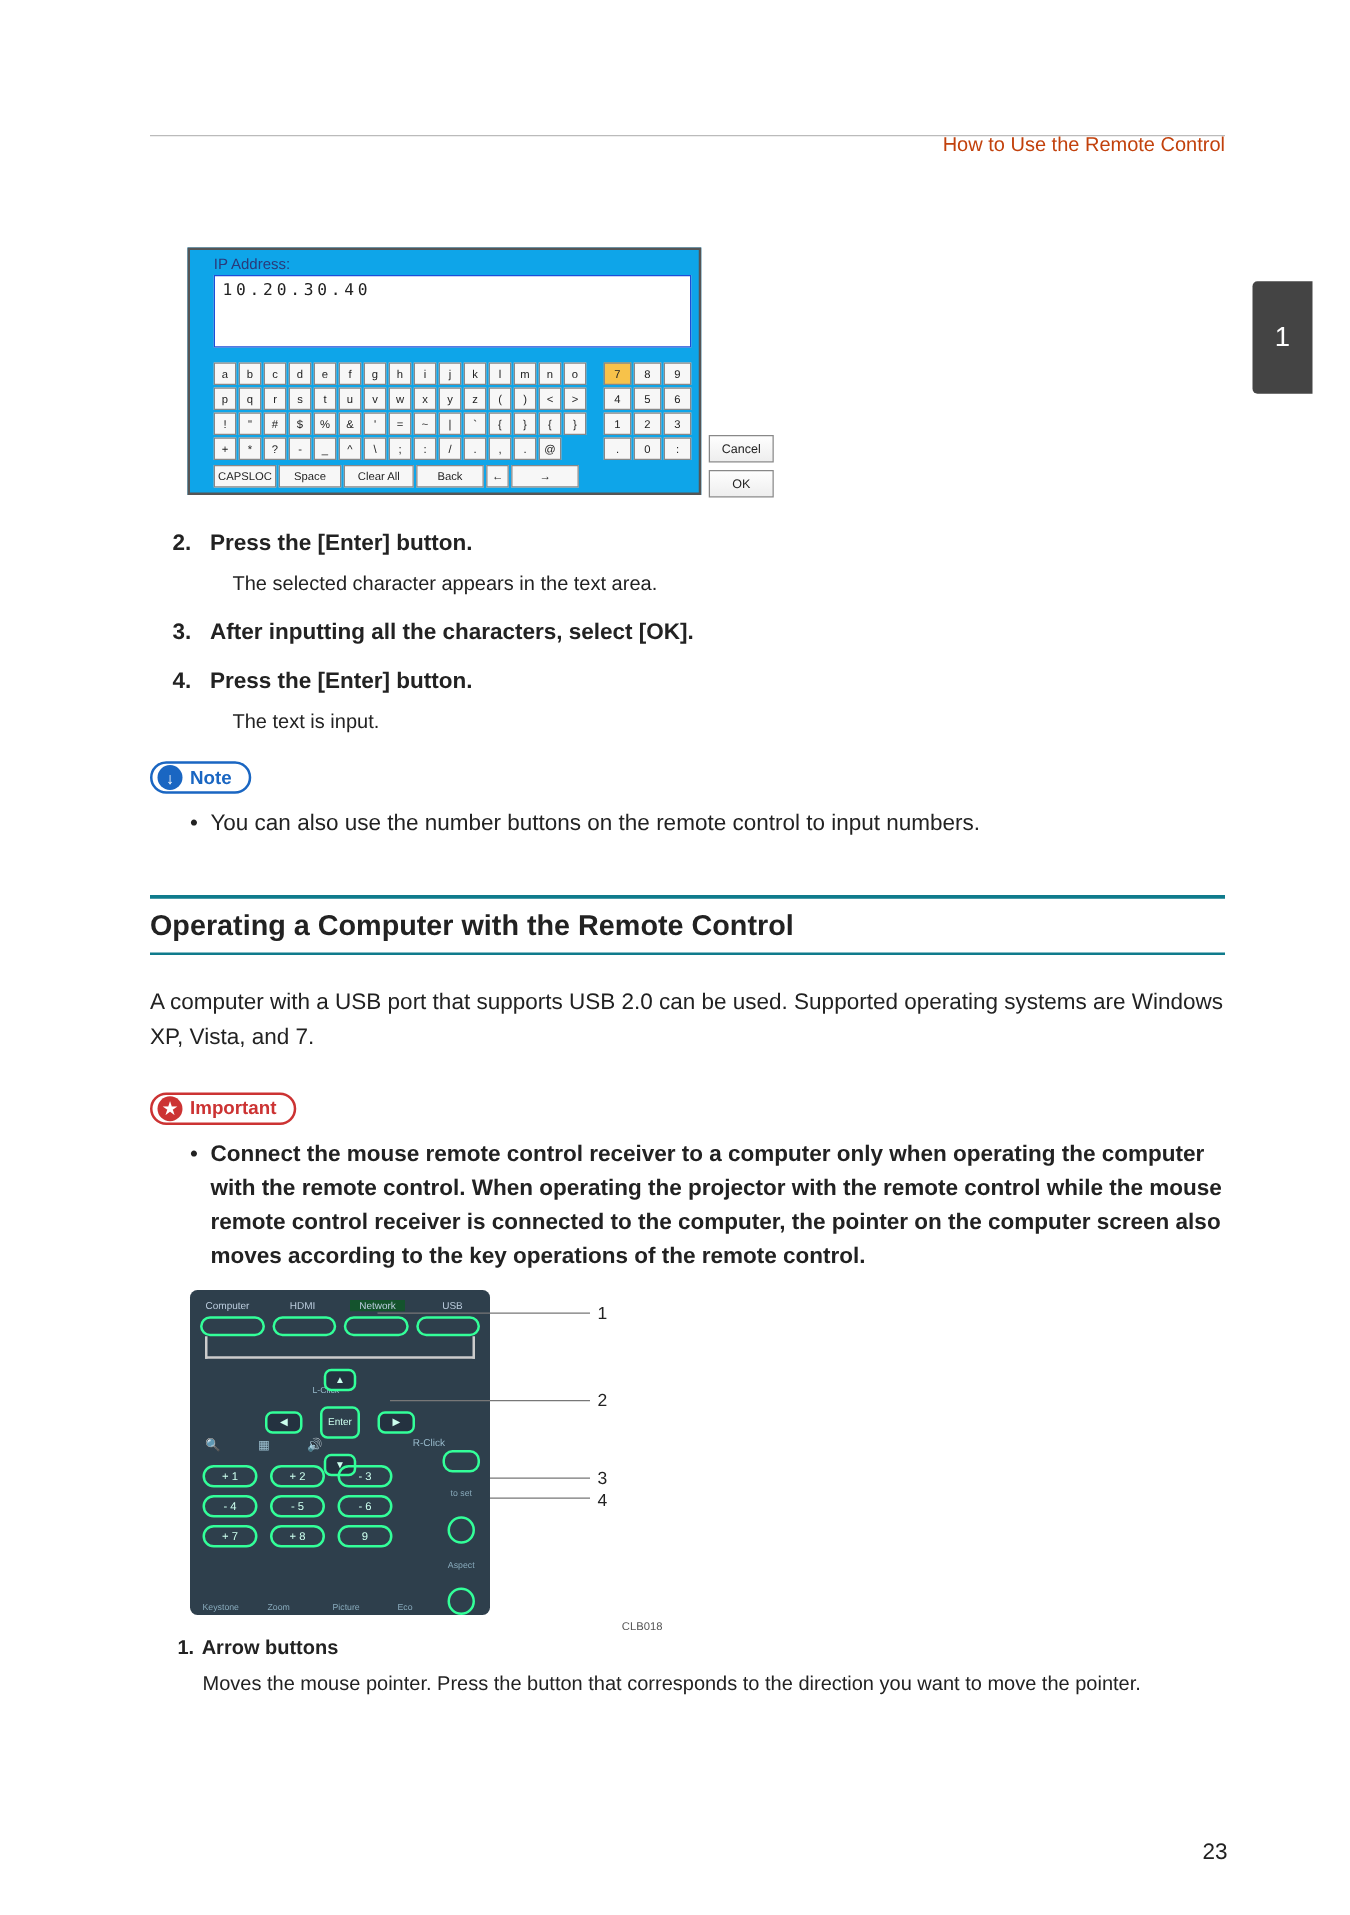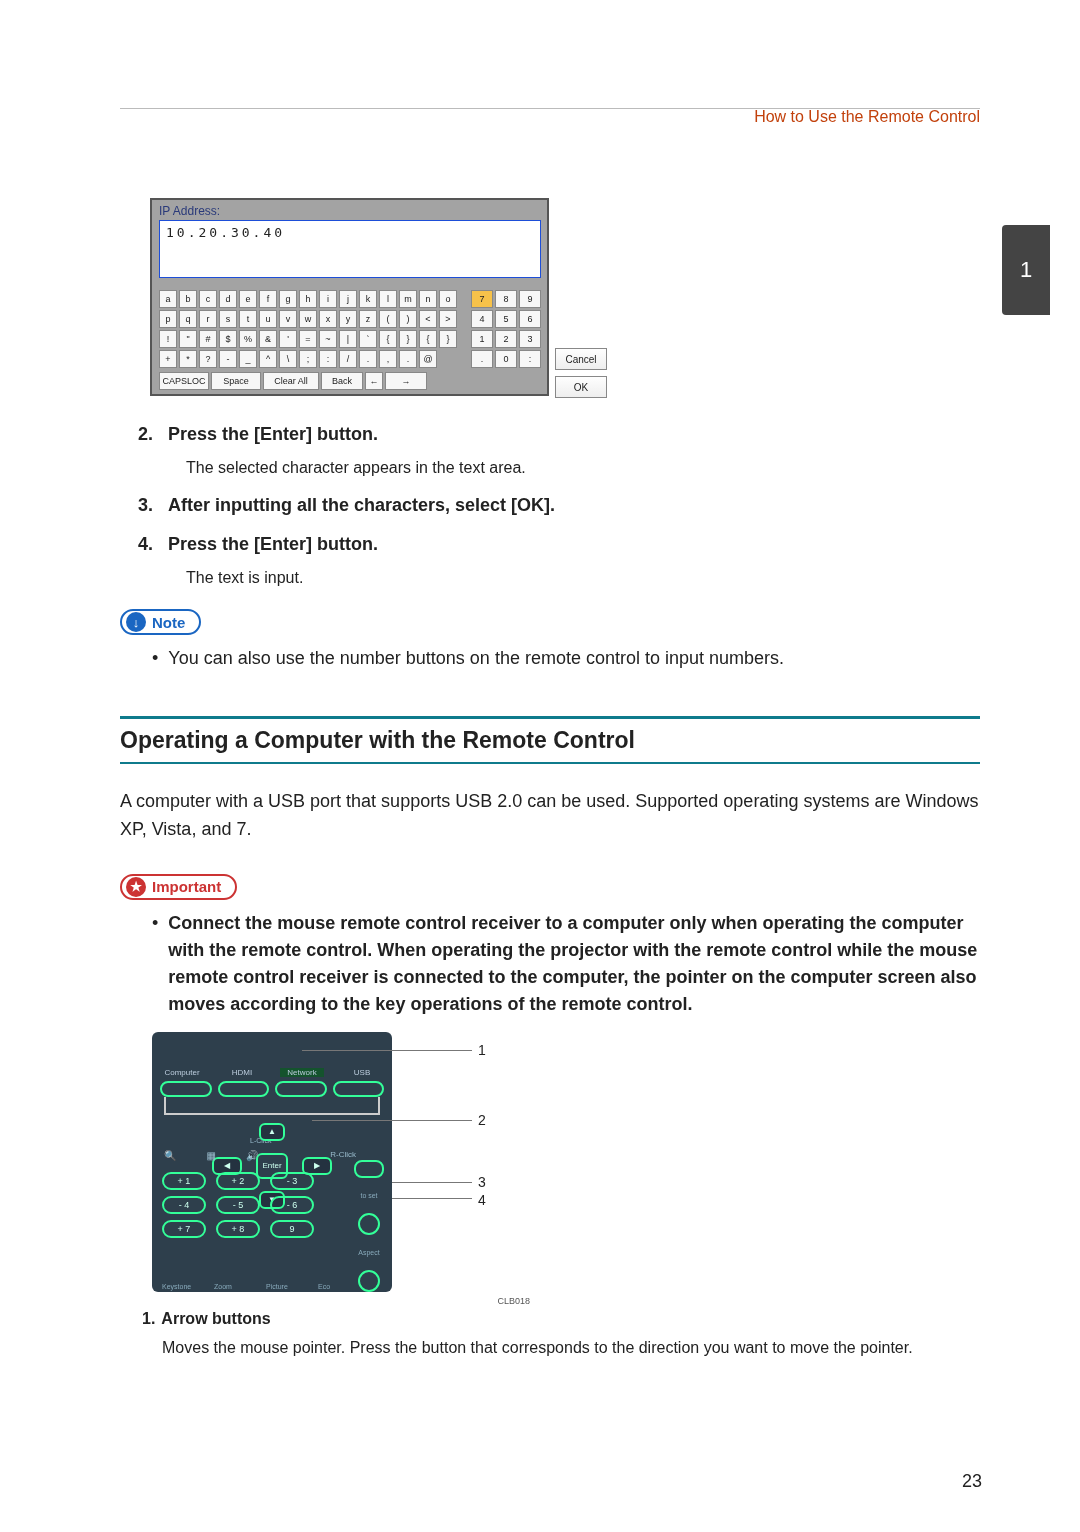--- a/index.html
+++ b/index.html
@@ -8,31 +8,31 @@
   .header-area { position: relative; height: 40px; }
   .header-title { position: absolute; right: 0; top: 0; font-size: 16px; color: #c2410c; }
   .header-rule { border: none; border-top: 1px solid #bbb; margin-top: 28px; }
 
   .chapter-tab { position: absolute; right: 30px; top: 225px; width: 48px; height: 90px; background: #444; color: #fff; text-align: center; font-size: 22px; line-height: 90px; border-top-left-radius: 4px; border-bottom-left-radius: 4px; }
 
   .content { margin-top: 50px; }
 
   
   .ip-figure { margin: 0 0 26px 30px; width: 430px; }
-  .ip-window { width: 420px; border: 2px solid #555; background: #a3a3a3; padding: 4px 6px 4px 7px; }
+  .ip-window { width: 420px; border: 2px solid #555; background: #0ea5e9; padding: 4px 6px 4px 19px; }
   .ip-title { font-size: 12px; color: #2a3a7a; margin-bottom: 2px; }
   .ip-text { border: 1px solid #1d4ed8; height: 58px; font-family: monospace; font-size: 13px; padding: 4px 6px; letter-spacing: 3px; background: #fff; }
   .kb-row { display: flex; gap: 2px; margin-top: 2px; }
   .kb-area { display: flex; gap: 14px; margin-top: 10px; align-items: flex-start; }
   .kb-main { flex: 1; }
   .key { width: 18px; height: 18px; border: 1px solid #888; font-size: 9px; display: flex; align-items: center; justify-content: center; background: #f7f7f7; }
   .key.sel { background: #f7c24a; }
   .key.wide1 { width: 50px; }
   .key.wide2 { width: 56px; }
-  .key.wide3 { width: 42px; }
+  .key.wide3 { width: 54px; }
   .numpad .key { width: 22px; height: 18px; }
   .side-btns { display: flex; flex-direction: column; gap: 6px; }
   .side-btn { width: 52px; height: 22px; border: 1px solid #888; background: linear-gradient(#fefefe,#eee); font-size: 10px; display: flex; align-items: center; justify-content: center; }
 
   
   .steps { margin-left: 18px; }
   .step { display: flex; margin: 18px 0 4px 0; }
   .step-num { width: 30px; font-weight: bold; font-size: 18px; }
   .step-head { font-weight: bold; font-size: 18px; }
   .step-body { margin: 14px 0 6px 48px; font-size: 16px; }
@@ -55,21 +55,21 @@
   .section-block { margin-top: 44px; }
   .section-wrap { border-top: 3px solid #0f7b8c; }
   .section-title-line { padding: 8px 0; font-size: 23px; font-weight: bold; }
   .section-bottom-line { height: 2px; background: #0f7b8c; margin-bottom: 24px; }
 
   .para { font-size: 18px; line-height: 1.55; margin: 14px 0; }
 
   
   .remote-fig { margin: 14px 0 6px 32px; position: relative; width: 360px; }
   .remote { width: 240px; height: 260px; background: #2e3f4c; border-radius: 6px; padding: 8px; position: relative; }
-  .r-tabs { display: flex; gap: 16px; margin-bottom: 4px; margin-top: 28px; }
+  .r-tabs { display: flex; gap: 16px; margin-bottom: 4px; }
   .r-tab { flex: 1; font-size: 8px; color: #bcd; text-align: center; }
   .r-tab.on { background: #14532d; }
   .r-srcrow { display: flex; gap: 6px; }
   .r-src { flex: 1; height: 16px; border: 2px solid #3f9; border-radius: 8px; }
   .r-bracket { height: 18px; border-left: 2px solid #ccc; border-right: 2px solid #ccc; border-bottom: 2px solid #ccc; margin: 0 4px; }
   .arrow-cluster { position: relative; width: 120px; height: 86px; margin: 8px auto; }
   .abtn { position: absolute; width: 26px; height: 18px; border: 2px solid #3f9; border-radius: 6px; background: #243240; font-size: 8px; color: #cfe; text-align: center; line-height: 14px; }
   .abtn.up { top: 0; left: 47px; }
   .abtn.dn { bottom: 0; left: 47px; }
   .abtn.lf { top: 34px; left: 0; width: 30px; }

